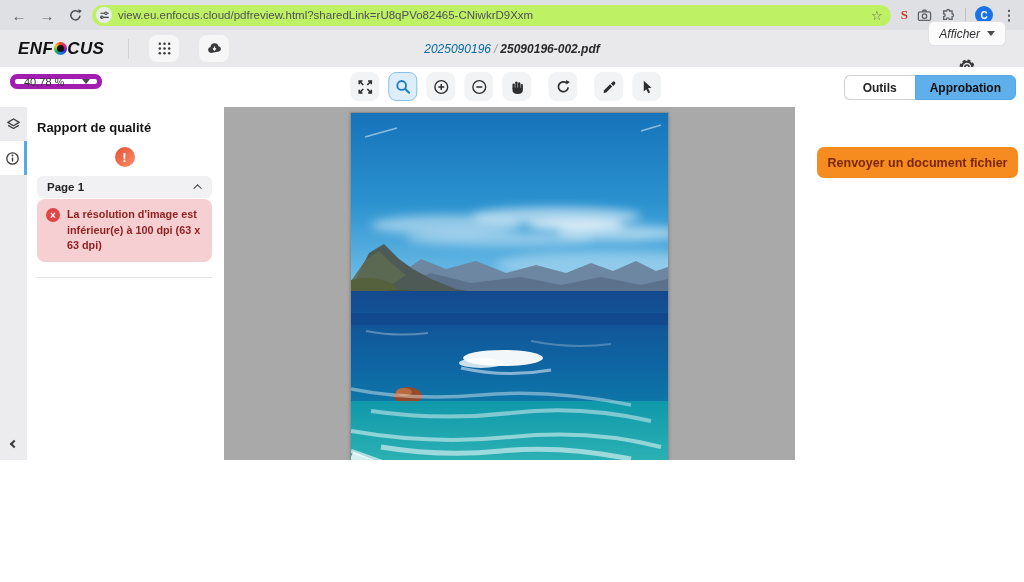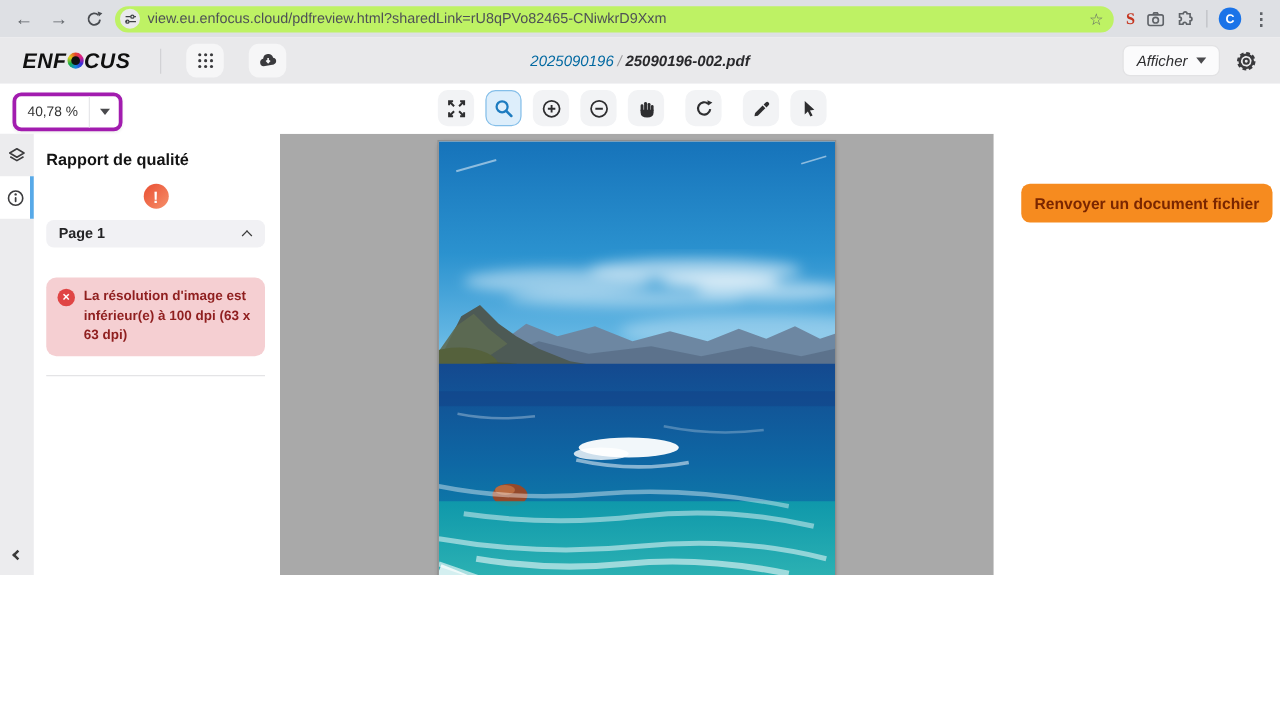--- a/index.html
+++ b/index.html
@@ -32,31 +32,31 @@
   .logo-o { width:13px; height:13px; border-radius:50%; margin:0 .5px; position:relative;
             background:conic-gradient(#e8412c,#d81f8a,#3b2bd8,#1787e0,#16b04c,#e0cf1b,#e8412c); }
   .logo-o::after { content:""; position:absolute; inset:3px; border-radius:50%; background:#101010; }
   .v-div { width:1px; height:20px; background:#d2d2d5; }
   .hbtn { width:30px; height:27px; background:#f6f6f7; border-radius:8px; display:flex;
           align-items:center; justify-content:center; cursor:pointer; }
   .doc-title { position:absolute; left:0; right:0; text-align:center; font-size:12px; pointer-events:none; }
   .doc-id { color:#0369a1;text-align:center; }
   .doc-sep { color:#9b9b9e; padding:0 3px; }
   .doc-name { color:#29292c; font-weight:bold; }
-  .header-right { margin-left:auto; display:flex; align-items:center; gap:12px; }
+  .header-right { margin-left:auto; display:flex; align-items:center; gap:12px;flex-direction:column; }
   .afficher-btn { background:#fbfbfc; border:1px solid #e2e2e4; border-radius:6px; height:25px;
                   padding:0 10px; display:flex; align-items:center; gap:7px; font-size:12px; color:#2d2d2f;
                   cursor:pointer; }
   .tri-down { width:0; height:0; border-left:4px solid transparent; border-right:4px solid transparent;
               border-top:5px solid #4a4a4d; }
 
   
   .toolbar { position:relative; height:40px; background:#ffffff; display:flex; align-items:center; }
-  .zoom-ctrl { position:absolute; left:10px; top:7px; height:31px; display:flex; background:#fff;
-               border:3px solid #a21caf; border-radius:7px; box-shadow:0 1px 2px rgba(0,0,0,.06); }
+  .zoom-ctrl { position:absolute; left:10px; top:7px; height:15px; display:flex; background:#fff;
+               border:5px solid #a21caf; border-radius:7px; box-shadow:0 1px 2px rgba(0,0,0,.06); }
   .zoom-val { padding:0 9px; font-size:11px; color:#333; display:flex; align-items:center; }
   .zoom-caret { width:24px; display:flex; align-items:center; justify-content:center;
                 border-left:1px solid #e7e7ea; cursor:pointer; }
   .tool-group { position:absolute; left:50%; transform:translateX(-52%); top:5px; display:flex;
                 align-items:center; gap:9px; }
   .tbtn { width:29px; height:29px; border-radius:8px; background:#f2f3f5; border:1px solid #f2f3f5;
           display:flex; align-items:center; justify-content:center; cursor:pointer; }
   .tbtn.active { background:#ddeefb; border:1.5px solid #85bfe9; }
   .tbtn.gap { margin-left:8px; }
   .mode-switch { position:absolute; right:8px; top:8px; display:flex; height:25px; font-size:12px;
@@ -77,21 +77,21 @@
                transform:rotate(45deg); }
 
   .sidebar { width:197px; background:#fff; padding:13px 12px 0 10px; }
   .sb-title { font-size:13px; font-weight:bold; color:#141414; margin-bottom:12px; }
   .warn-ic { width:20px; height:20px; border-radius:50%; margin:0 auto 9px;
              background:linear-gradient(135deg,#e94f33,#f6906a); color:#fff; font-weight:bold;
              font-size:13px; display:flex; align-items:center; justify-content:center; }
   .warn-text { font-size:11px; color:#3e3e40; text-align:center; line-height:1.4; padding:0 6px;
                margin-bottom:15px; }
   .page-bar { height:22px; background:#f1f1f4; border-radius:6px; display:flex; align-items:center;
-              justify-content:space-between; padding:0 10px; margin-bottom:24px; cursor:pointer; }
+              justify-content:space-between; padding:0 10px; margin-bottom:1px; cursor:pointer; }
   .page-label { font-size:11.5px; font-weight:bold; color:#232325; }
   .chev-up { width:6px; height:6px; border-left:1.8px solid #3a3a3a; border-top:1.8px solid #3a3a3a;
              transform:rotate(45deg) translateY(2px); }
   .error-box { background:#f5cfd2; border-radius:8px; padding:8px 9px; display:flex; gap:7px;
                align-items:flex-start; }
   .err-ic { min-width:14px; width:14px; height:14px; border-radius:50%; background:#e04545; color:#fff;
             font-size:10px; font-weight:bold; display:flex; align-items:center; justify-content:center;
             margin-top:1px; }
   .err-text { font-size:10.8px; font-weight:bold; color:#8f1f1f; line-height:1.45; }
   .sb-divider { border-top:1px solid #e4e4e6; margin-top:15px; }
@@ -254,20 +254,28 @@
           <path d="M9.6,4.6 l1.7,-1.7 a1.6,1.6 0 0 1 2.3,2.3 l-1.7,1.7 z" fill="#2e2e30"></path>
         </svg>
       </div>
       <div class="tbtn">
         <svg class="ic" width="16" height="16" viewBox="0 0 16 16">
           <path d="M4.5,1.8 L12.2,8.8 8.7,9.3 10.8,13.3 9,14.2 7,10.2 4.5,12.6 z" fill="#2e2e30"></path>
         </svg>
       </div>
     </div>
 
+    <div class="mode-switch">
+      <div class="mode-tools">
+        <span>Outils</span>
+      </div>
+      <div class="mode-approval">
+        <span>Approbation</span>
+      </div>
+    </div>
   </div>
 
   <div class="content">
 
     <div class="rail">
       <div class="rail-btn">
         <svg class="ic" width="15" height="15" viewBox="0 0 15 15">
           <path d="M7.5,2 L13.2,5.4 7.5,8.8 1.8,5.4 z" fill="none" stroke="#3c3c3e" stroke-width="1.3" stroke-linejoin="round"></path>
           <path d="M2.2,8.4 L7.5,11.5 12.8,8.4" fill="none" stroke="#3c3c3e" stroke-width="1.3" stroke-linejoin="round"></path>
         </svg>

